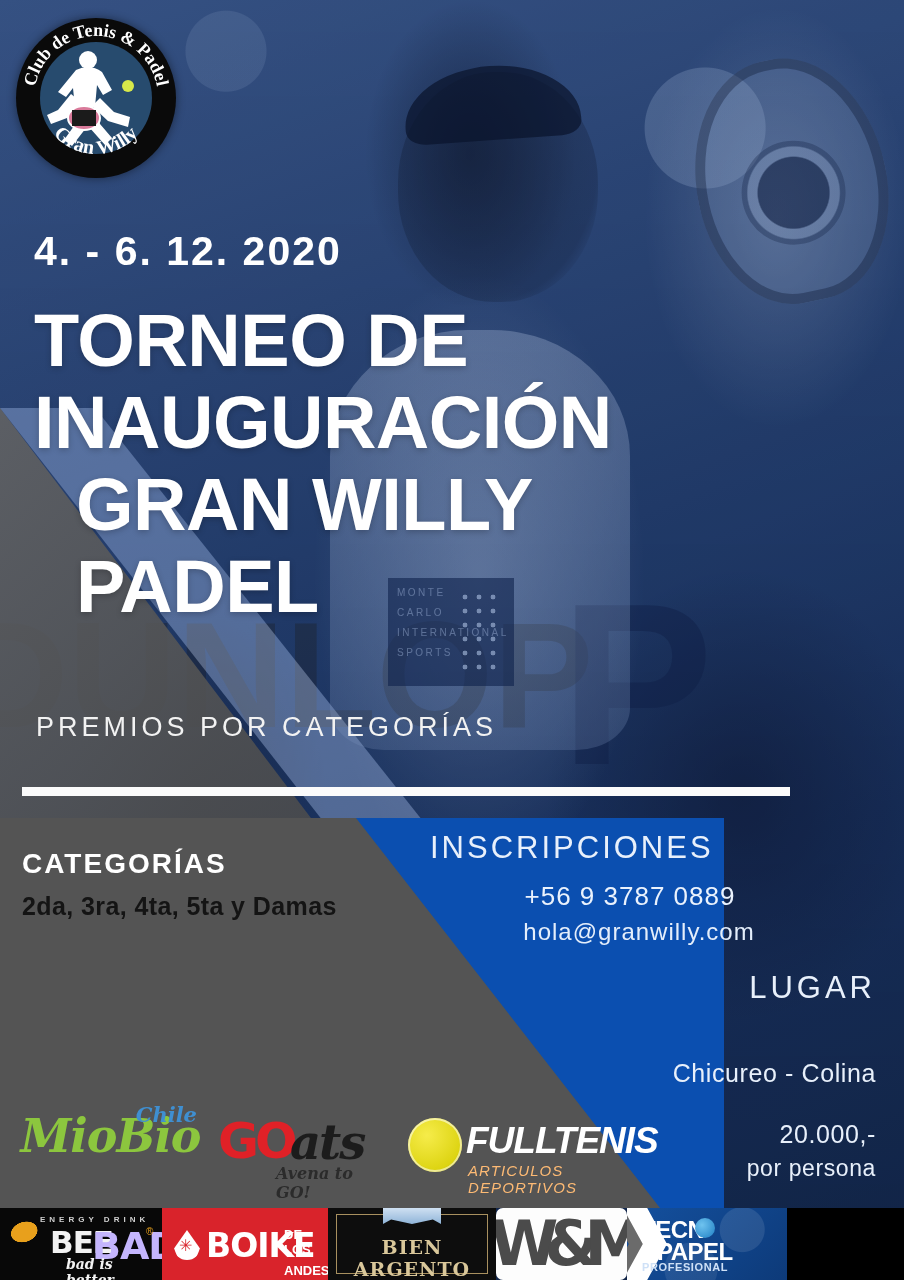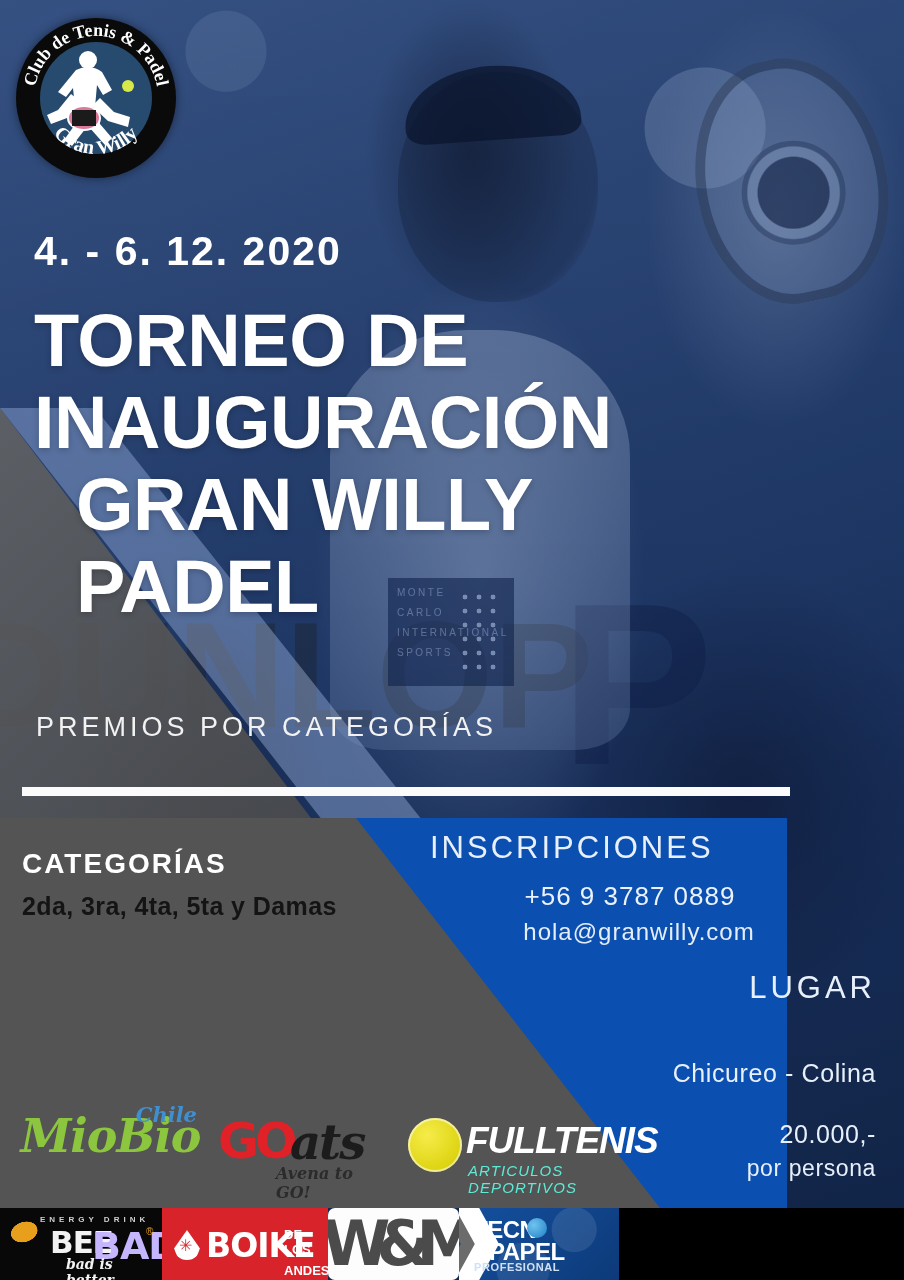--- a/index.html
+++ b/index.html
@@ -92,21 +92,21 @@
   }
   .grey-band{
     position:absolute;left:0;top:0;width:904px;height:830px;
     background:rgba(150,150,150,.55);
     clip-path:polygon(0 408px, 330px 830px, 430px 830px, 95px 408px);
     mix-blend-mode:luminosity;
   }
 
   
   .bottom{
-    position:absolute;left:0;top:818px;width:787px;height:390px;
+    position:absolute;left:0;top:818px;width:724px;height:390px;
     background:#0b4fb0;
   }
   .bottom-grey{
     position:absolute;inset:0;
     background:#545454;
     clip-path:polygon(0 0, 356px 0, 660px 390px, 0 390px);
   }
 
   
   .club-logo{
@@ -216,21 +216,21 @@
     background:radial-gradient(circle at 35% 32%,#f6ec4a,#ddd412 70%,#b9b30d);
     box-shadow:inset 0 0 0 2px rgba(255,255,255,.55);
   }
   .sp-full .name{
     position:absolute;left:58px;top:8px;font-style:italic;font-weight:700;
     font-size:37px;color:#ffffff;letter-spacing:-1px;
     font-family:"Liberation Sans",sans-serif;
   }
   .sp-full .sub{
     position:absolute;left:60px;top:50px;font-style:italic;
-    font-size:15px;color:#5eead4;letter-spacing:1.1px;
+    font-size:15px;color:#fdba74;letter-spacing:1.1px;
   }
 
   
   .sp2{position:absolute;left:0;top:1208px;width:904px;height:72px;display:flex;}
   .sp2 .cell{position:relative;height:72px;overflow:hidden;}
   .c-beebad{width:162px;background:#080808;}
   .c-boike{width:166px;background:#d9232b;}
   .c-argento{width:168px;background:#0d0d0d;}
   .c-wm{width:131px;background:#fdfdfd;border-radius:7px;}
   .c-tecno{width:160px;background:#12468f;}
@@ -399,20 +399,25 @@
       <div class="bb-tag">bad is better</div>
     </div>
 
     <div class="cell c-boike">
       <div class="bk-drop"></div>
       <div class="bk-name">BOIKE</div>
       <div class="bk-sub1">DE LOS</div>
       <div class="bk-sub2">ANDES</div>
     </div>
 
+    <div class="cell c-argento">
+      <div class="ar-frame"></div>
+      <div class="ar-ribbon"></div>
+      <div class="ar-name">BIEN ARGENTO</div>
+    </div>
 
     <div class="cell c-wm">
       <div class="wm-mark">W&amp;M</div>
     </div>
 
     <div class="cell c-tecno">
       <div class="tp-bg"></div>
       <div class="tp-arrow2"></div>
       <div class="tp-arrow"></div>
       <div class="tp-l1">TECN</div>

